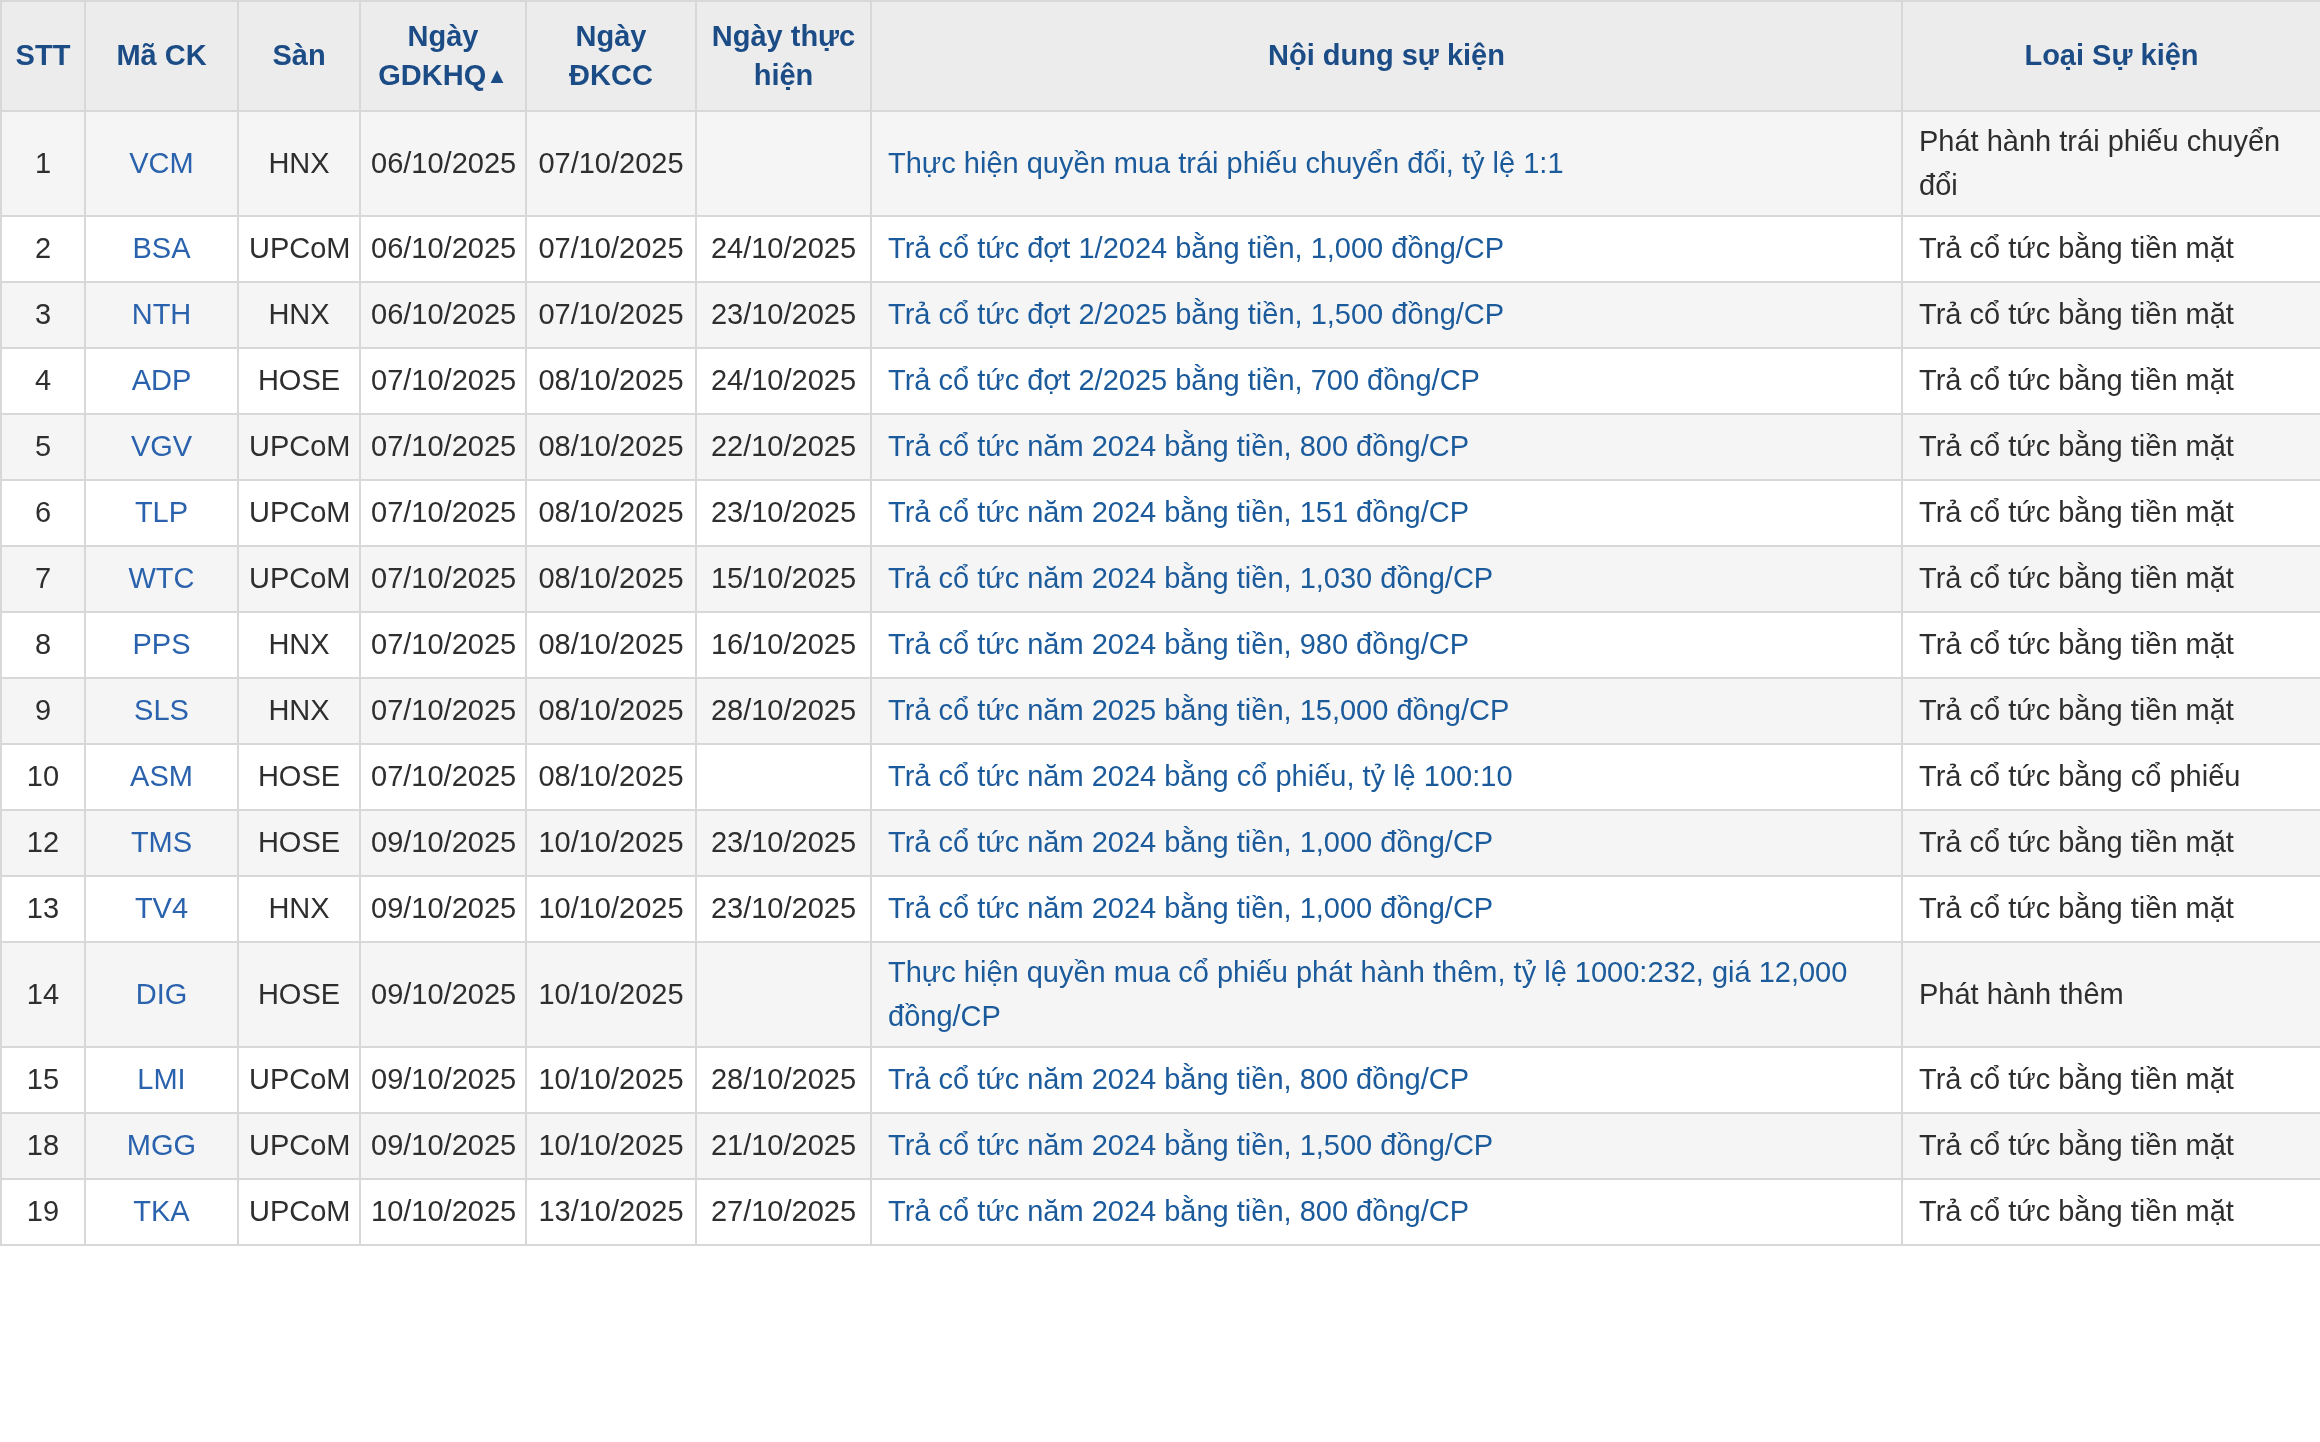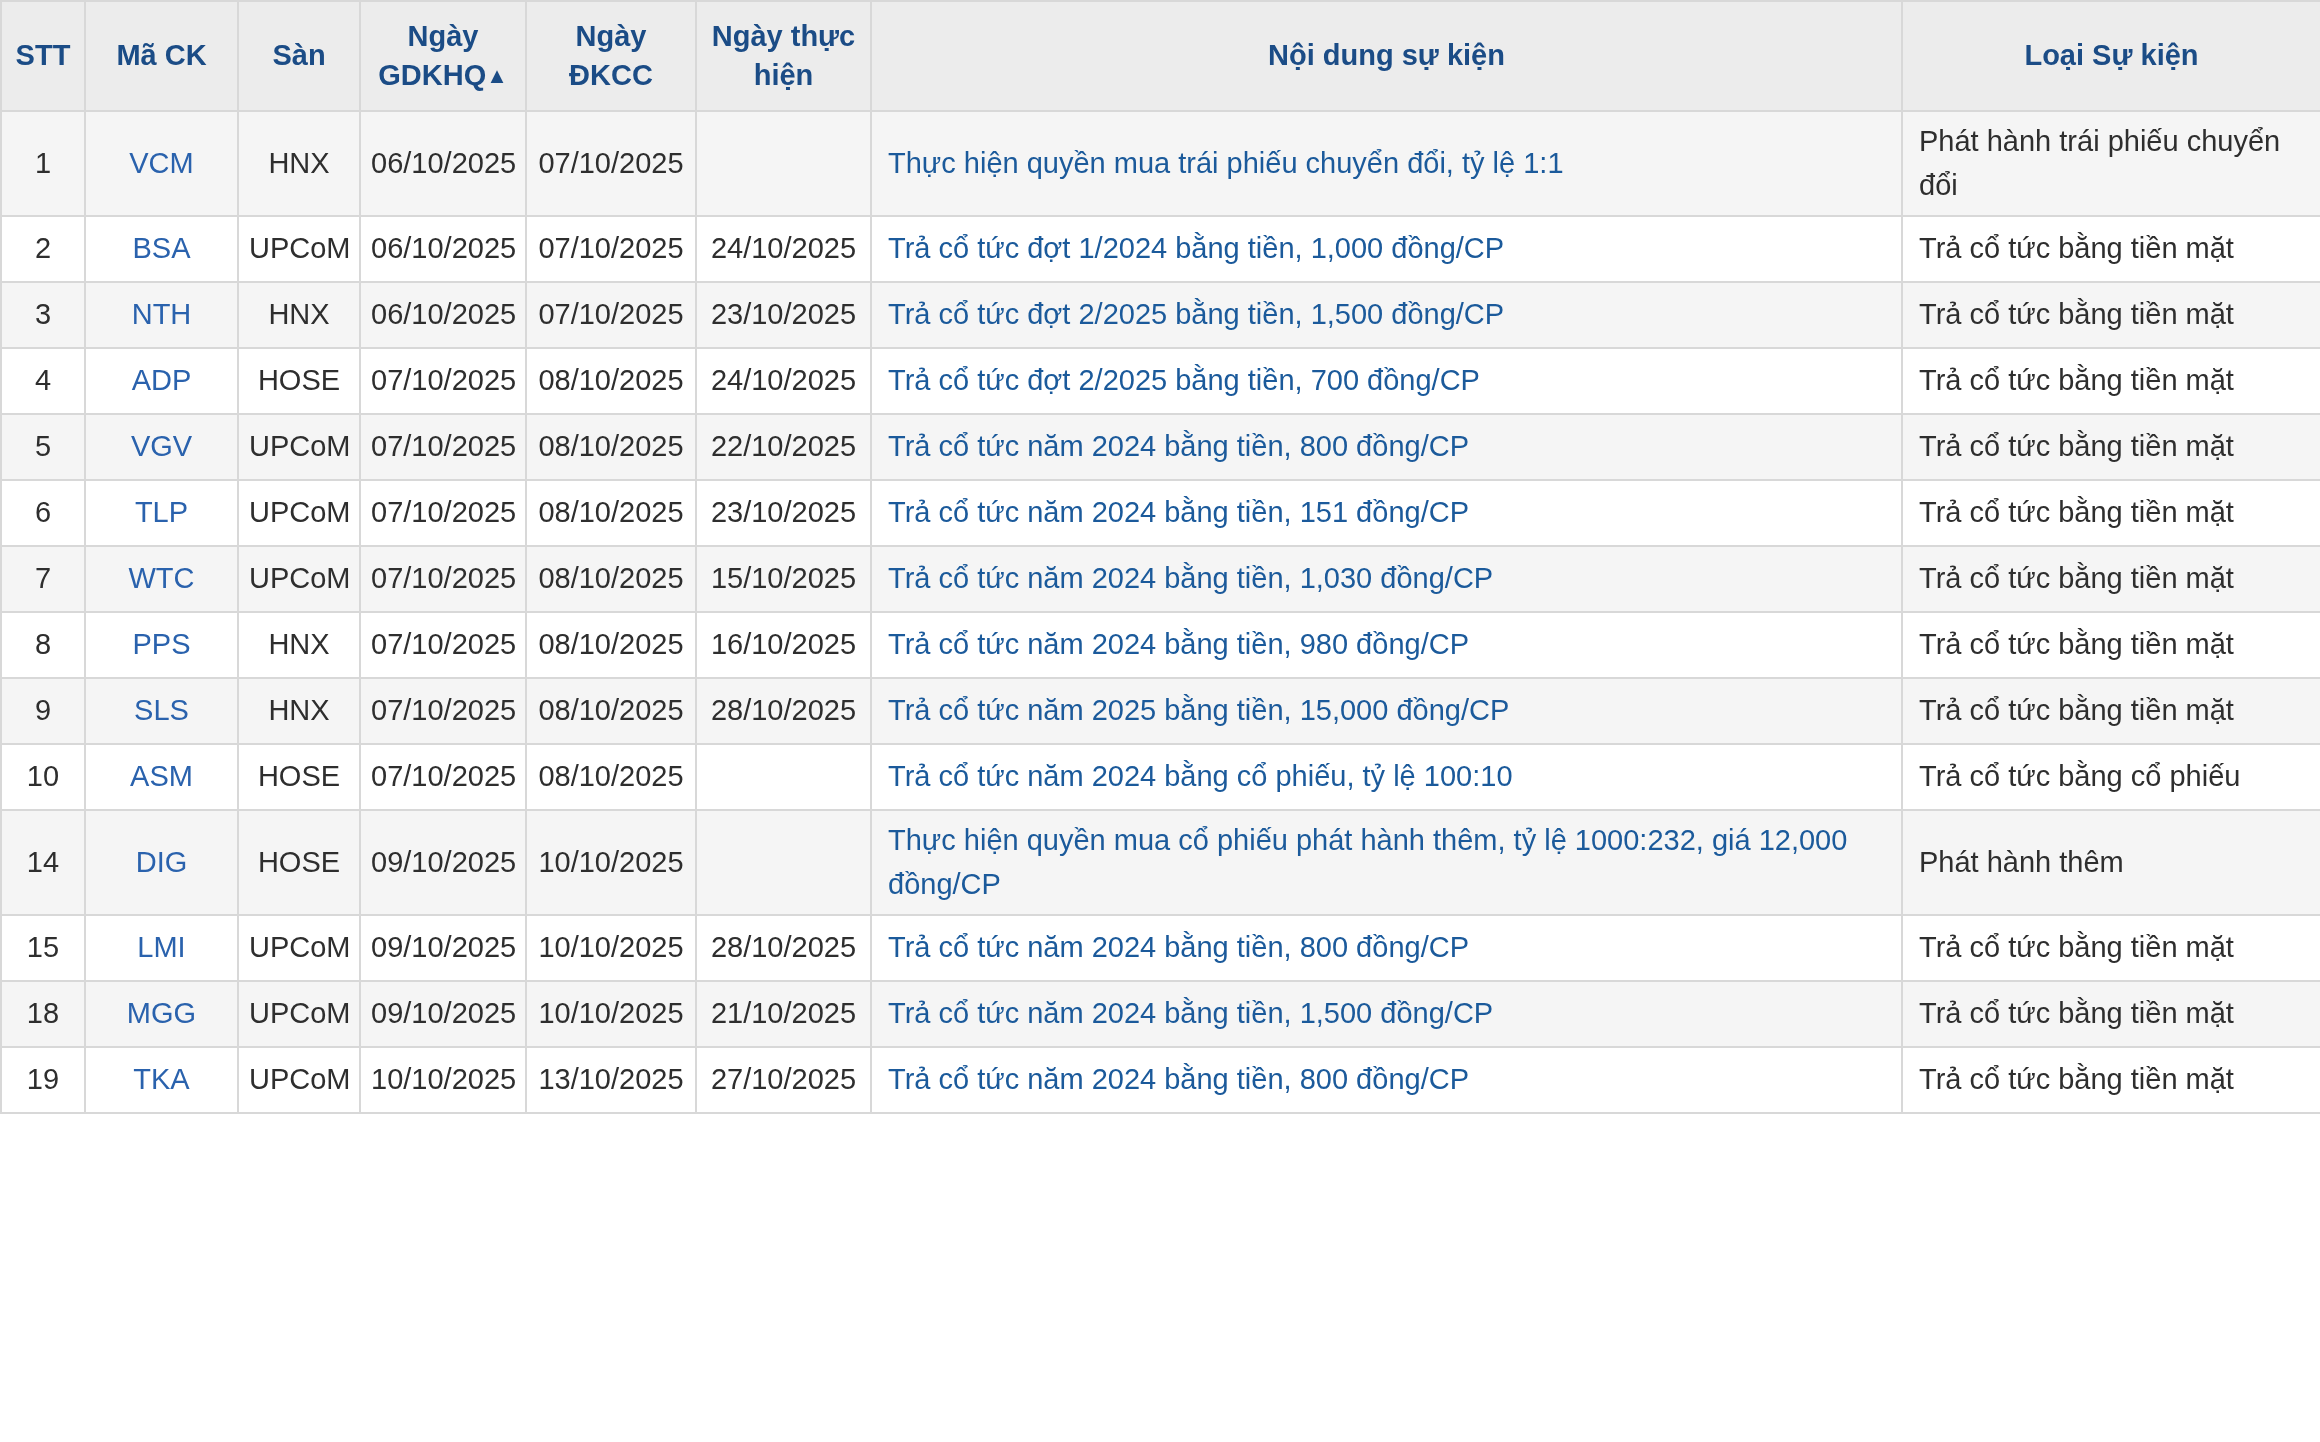--- a/index.html
+++ b/index.html
@@ -171,20 +171,40 @@
         <td class="c-stt">10</td>
         <td class="c-code"><a class="link">ASM</a></td>
         <td class="c-exch">HOSE</td>
         <td class="c-date">07/10/2025</td>
         <td class="c-date">08/10/2025</td>
         <td class="c-date"></td>
         <td class="c-content"><a class="link">Trả cổ tức năm 2024 bằng cổ phiếu, tỷ lệ 100:10</a></td>
         <td class="c-type">Trả cổ tức bằng cổ phiếu</td>
       </tr>
       <tr>
+        <td class="c-stt">12</td>
+        <td class="c-code"><a class="link">TMS</a></td>
+        <td class="c-exch">HOSE</td>
+        <td class="c-date">09/10/2025</td>
+        <td class="c-date">10/10/2025</td>
+        <td class="c-date">23/10/2025</td>
+        <td class="c-content"><a class="link">Trả cổ tức năm 2024 bằng tiền, 1,000 đồng/CP</a></td>
+        <td class="c-type">Trả cổ tức bằng tiền mặt</td>
+      </tr>
+      <tr>
+        <td class="c-stt">13</td>
+        <td class="c-code"><a class="link">TV4</a></td>
+        <td class="c-exch">HNX</td>
+        <td class="c-date">09/10/2025</td>
+        <td class="c-date">10/10/2025</td>
+        <td class="c-date">23/10/2025</td>
+        <td class="c-content"><a class="link">Trả cổ tức năm 2024 bằng tiền, 1,000 đồng/CP</a></td>
+        <td class="c-type">Trả cổ tức bằng tiền mặt</td>
+      </tr>
+      <tr>
         <td class="c-stt">14</td>
         <td class="c-code"><a class="link">DIG</a></td>
         <td class="c-exch">HOSE</td>
         <td class="c-date">09/10/2025</td>
         <td class="c-date">10/10/2025</td>
         <td class="c-date"></td>
         <td class="c-content"><a class="link">Thực hiện quyền mua cổ phiếu phát hành thêm, tỷ lệ 1000:232, giá 12,000 đồng/CP</a></td>
         <td class="c-type">Phát hành thêm</td>
       </tr>
       <tr>

